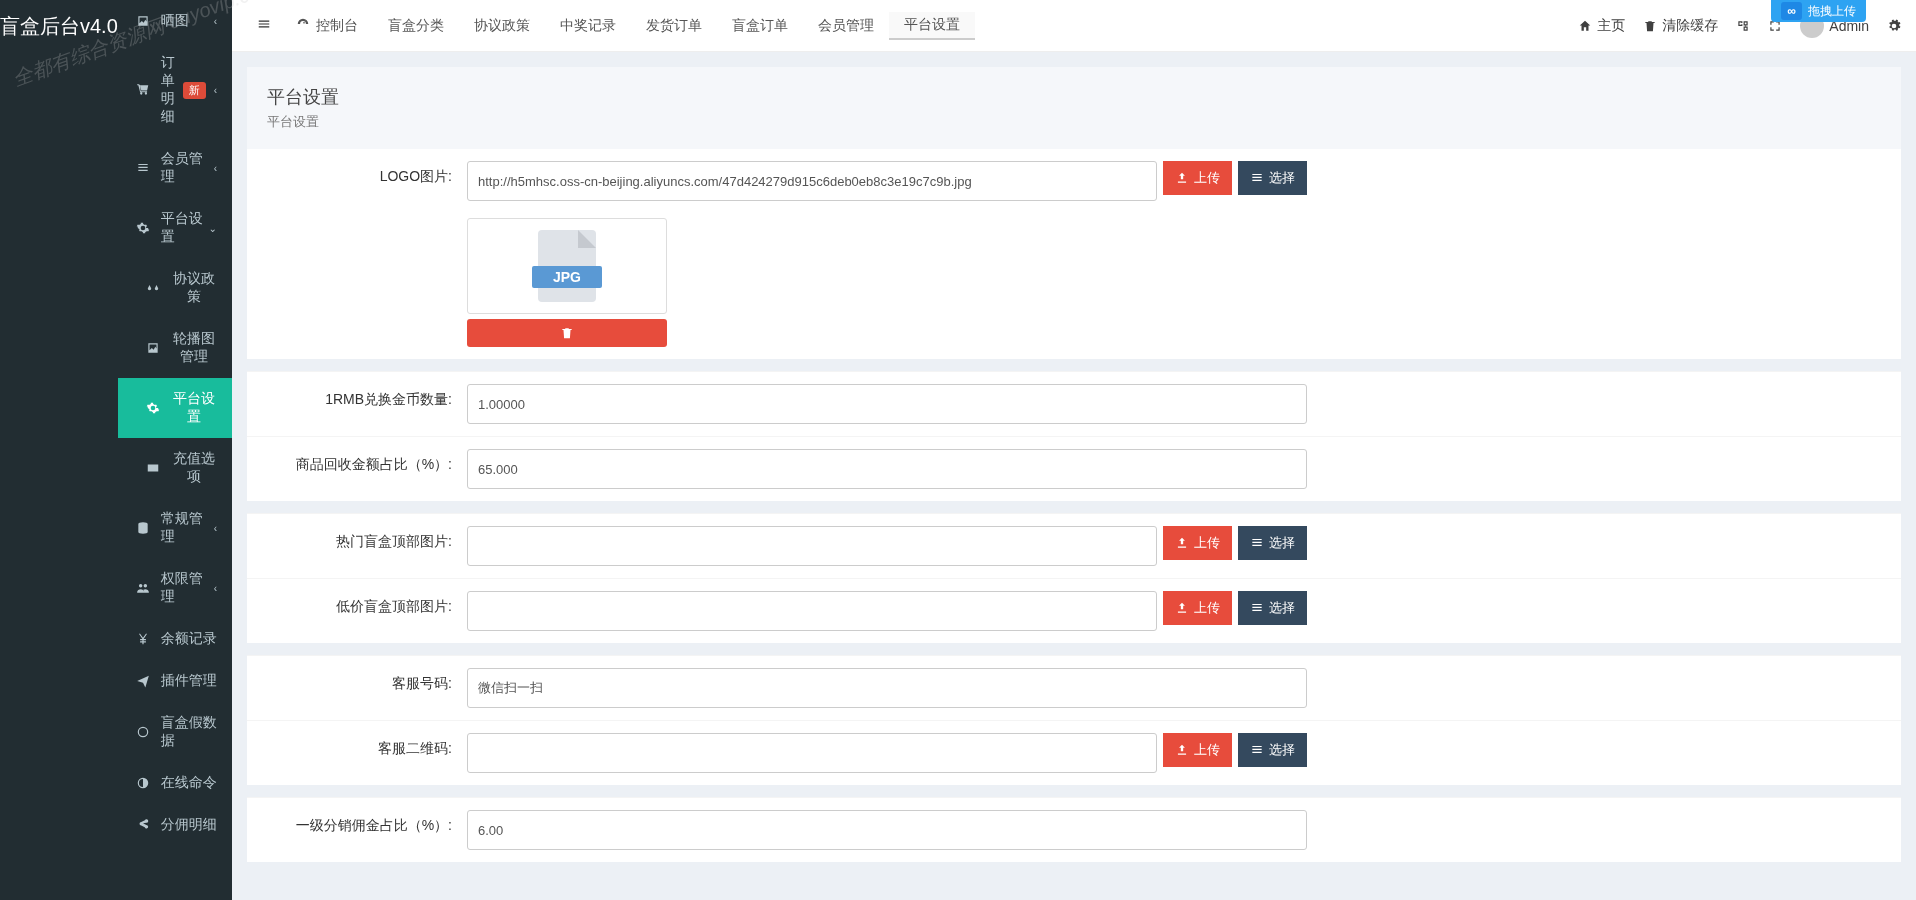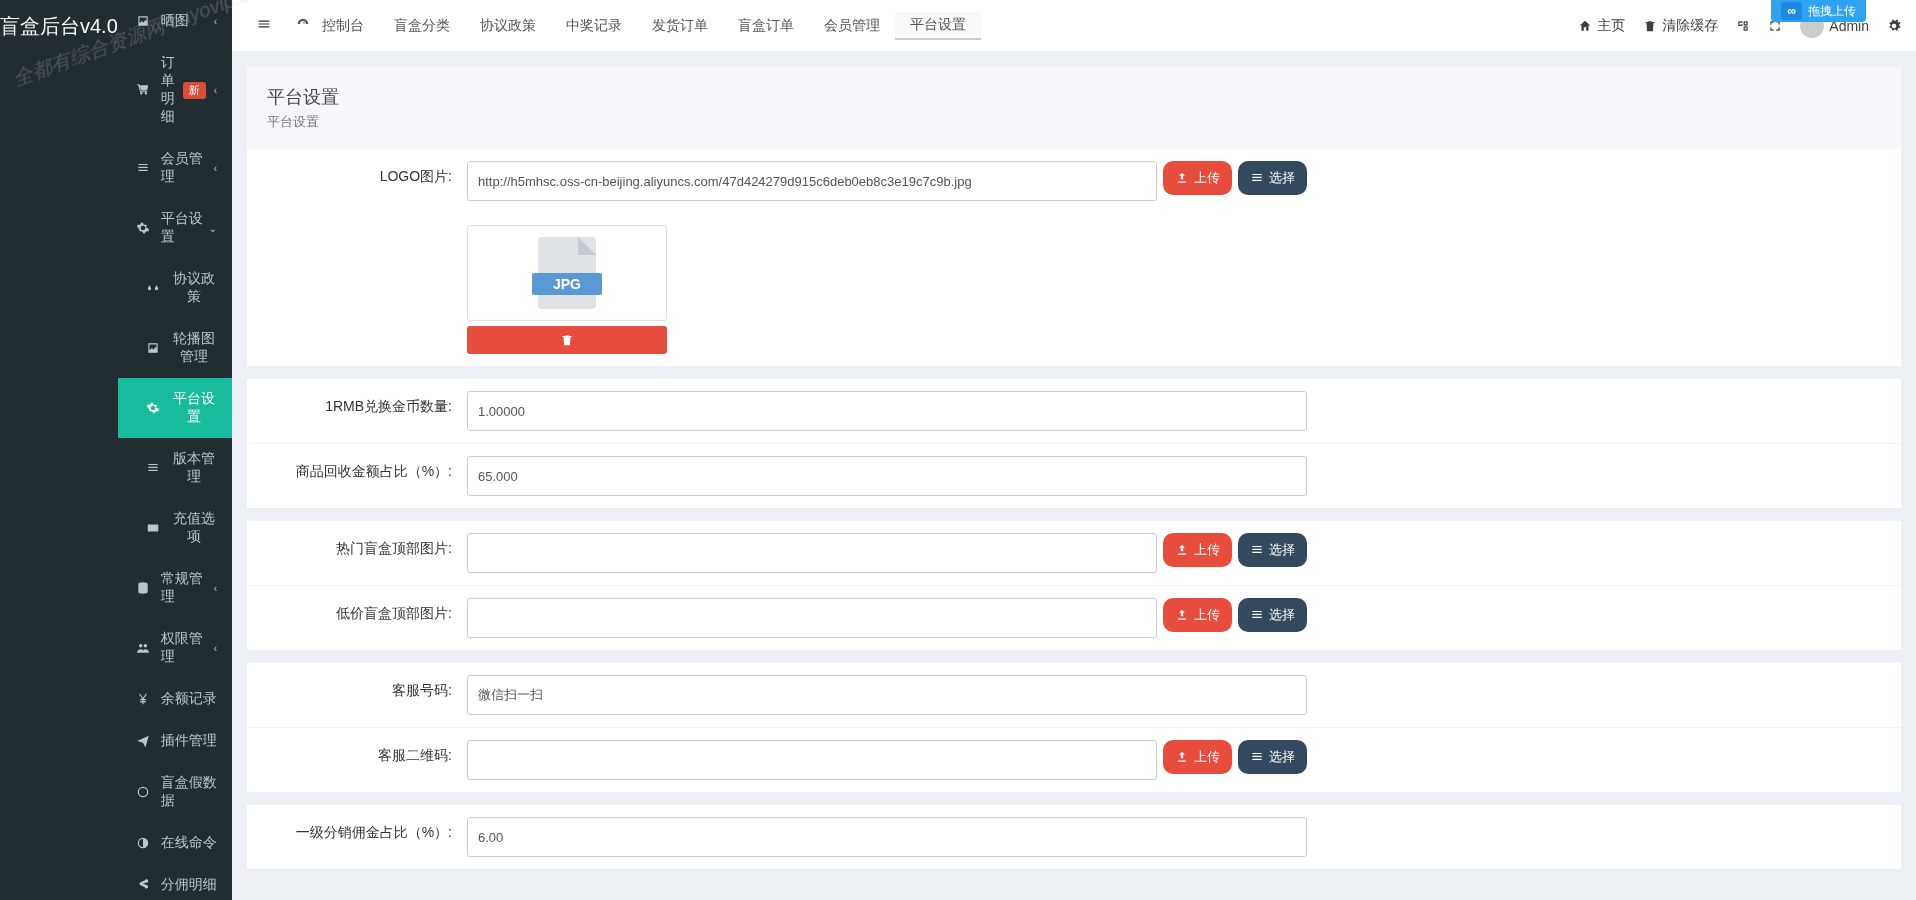--- a/index.html
+++ b/index.html
@@ -16,21 +16,21 @@
 .sidebar-icon { width: 20px; margin-right: 8px; display: inline-flex; align-items: center; justify-content: center; }
 .sidebar-label { flex: 1; }
 .sidebar-arrow { font-size: 10px; }
 .sidebar-badge { background: #dd4b39; color: #fff; font-size: 11px; padding: 1px 6px; border-radius: 3px; margin-right: 8px; }
 
 
 .main { flex: 1; display: flex; flex-direction: column; background: #ecf0f5; }
 .topnav { height: 52px; background: #fff; border-bottom: 1px solid #eee; display: flex; align-items: center; padding: 0 15px; }
 .topnav-left { display: flex; align-items: center; }
 .nav-toggle { padding: 0 10px; cursor: pointer; color: #333; }
-.nav-tab { padding: 4px 15px; font-size: 14px; color: #555; cursor: pointer; display: flex; align-items: center; gap: 12px; }
+.nav-tab { padding: 4px 15px; font-size: 14px; color: #555; cursor: pointer; display: flex; align-items: center; gap: 6px; }
 .nav-tab.active { border-bottom: 2px solid #ccc; background: #f9f9f9; }
 .topnav-right { margin-left: auto; display: flex; align-items: center; gap: 18px; font-size: 14px; color: #404040; }
 .topnav-right .nav-link { cursor: pointer; display: flex; align-items: center; gap: 5px; }
 .avatar { width: 24px; height: 24px; border-radius: 50%; background: #ccc; display: inline-block; }
 
 
 .float-badge { position: absolute; top: 0; right: 50px; background: #2ea3f2; color: #fff; font-size: 12px; padding: 2px 10px; border-radius: 0 0 4px 4px; display: flex; align-items: center; gap: 6px; }
 .float-badge .infinity { background: #1e88e5; padding: 2px 6px; border-radius: 3px; font-weight: bold; }
 
 
@@ -40,27 +40,27 @@
 .panel-title { font-size: 18px; color: #444; margin-bottom: 4px; }
 .panel-subtitle { font-size: 13px; color: #777; }
 .panel-body { background: #fff; }
 
 
 .form-row { display: flex; align-items: flex-start; padding: 12px 20px; border-top: 1px solid #f4f4f4; }
 .form-row:first-child { border-top: none; }
 .form-label { width: 200px; text-align: right; padding-right: 15px; font-size: 14px; color: #333; padding-top: 7px; }
 .form-control-wrap { flex: 1; max-width: 840px; display: flex; gap: 6px; align-items: flex-start; flex-wrap: wrap; }
 .form-input { flex: 1; height: 40px; border: 1px solid #ccc; border-radius: 3px; padding: 0 10px; font-size: 13px; color: #555; min-width: 500px; }
-.btn { height: 34px; padding: 0 12px; border: none; border-radius: 10px; font-size: 13px; cursor: pointer; display: inline-flex; align-items: center; gap: 5px; color: #fff; }
+.btn { height: 34px; padding: 0 12px; border: none; border-radius: 0; font-size: 13px; cursor: pointer; display: inline-flex; align-items: center; gap: 5px; color: #fff; }
 .btn-danger { background: #e74c3c; }
 .btn-dark { background: #34495e; }
 .btn-del { width: 200px; height: 28px; background: #e74c3c; color: #fff; border: none; border-radius: 3px; display: flex; align-items: center; justify-content: center; cursor: pointer; margin-top: 5px; }
 
 
-.preview-box { width: 200px; height: 96px; border: 1px solid #ddd; border-radius: 3px; display: flex; align-items: center; justify-content: center; background: #fff; margin-top: 18px; }
+.preview-box { width: 200px; height: 96px; border: 1px solid #ddd; border-radius: 3px; display: flex; align-items: center; justify-content: center; background: #fff; margin-top: 11px; }
 .jpg-icon { width: 58px; height: 72px; position: relative; background: #dfe3e8; border-radius: 4px; }
 .jpg-icon::before { content: ""; position: absolute; top: 0; right: 0; width: 18px; height: 18px; background: #c5c9cf; clip-path: polygon(0 0, 100% 100%, 0 100%); }
 .jpg-label { position: absolute; bottom: 14px; left: -6px; right: -6px; background: #5a99d4; color: #fff; font-size: 14px; font-weight: bold; text-align: center; padding: 3px 0; border-radius: 2px; }
 
 .section-gap { height: 12px; background: #ecf0f5; }
 
 
 .watermark { position: absolute; top: 20px; left: 5px; color: rgba(200,200,200,0.25); font-size: 20px; transform: rotate(-20deg); pointer-events: none; z-index: 5; font-style: italic; line-height: 1.2; }
 
 svg { width: 14px; height: 14px; fill: currentColor; }
@@ -126,28 +126,20 @@
           </span>
           <span class="sidebar-label">轮播图管理</span>
         </div>
         <div class="sidebar-item sub active">
           <span class="sidebar-icon">
             <svg viewBox="0 0 24 24">
               <path d="M12 8a4 4 0 100 8 4 4 0 000-8zm9 4a9 9 0 01-.2 2l2 1-2 3-2-1a9 9 0 01-3 2l0 2h-4l0-2a9 9 0 01-3-2l-2 1-2-3 2-1A9 9 0 013 12a9 9 0 01.2-2l-2-1 2-3 2 1a9 9 0 013-2l0-2h4l0 2a9 9 0 013 2l2-1 2 3-2 1c.1.7.2 1.3.2 2z"></path>
             </svg>
           </span>
           <span class="sidebar-label">平台设置</span>
-        </div>
-        <div class="sidebar-item sub">
-          <span class="sidebar-icon">
-            <svg viewBox="0 0 24 24">
-              <path d="M4 5h16v2H4zm0 5h16v2H4zm0 5h16v2H4z"></path>
-            </svg>
-          </span>
-          <span class="sidebar-label">版本管理</span>
         </div>
         <div class="sidebar-item sub">
           <span class="sidebar-icon">
             <svg viewBox="0 0 24 24">
               <path d="M3 6h18v12H3zm0 3h18v2H3z"></path>
             </svg>
           </span>
           <span class="sidebar-label">充值选项</span>
         </div>
         <div class="sidebar-item">

